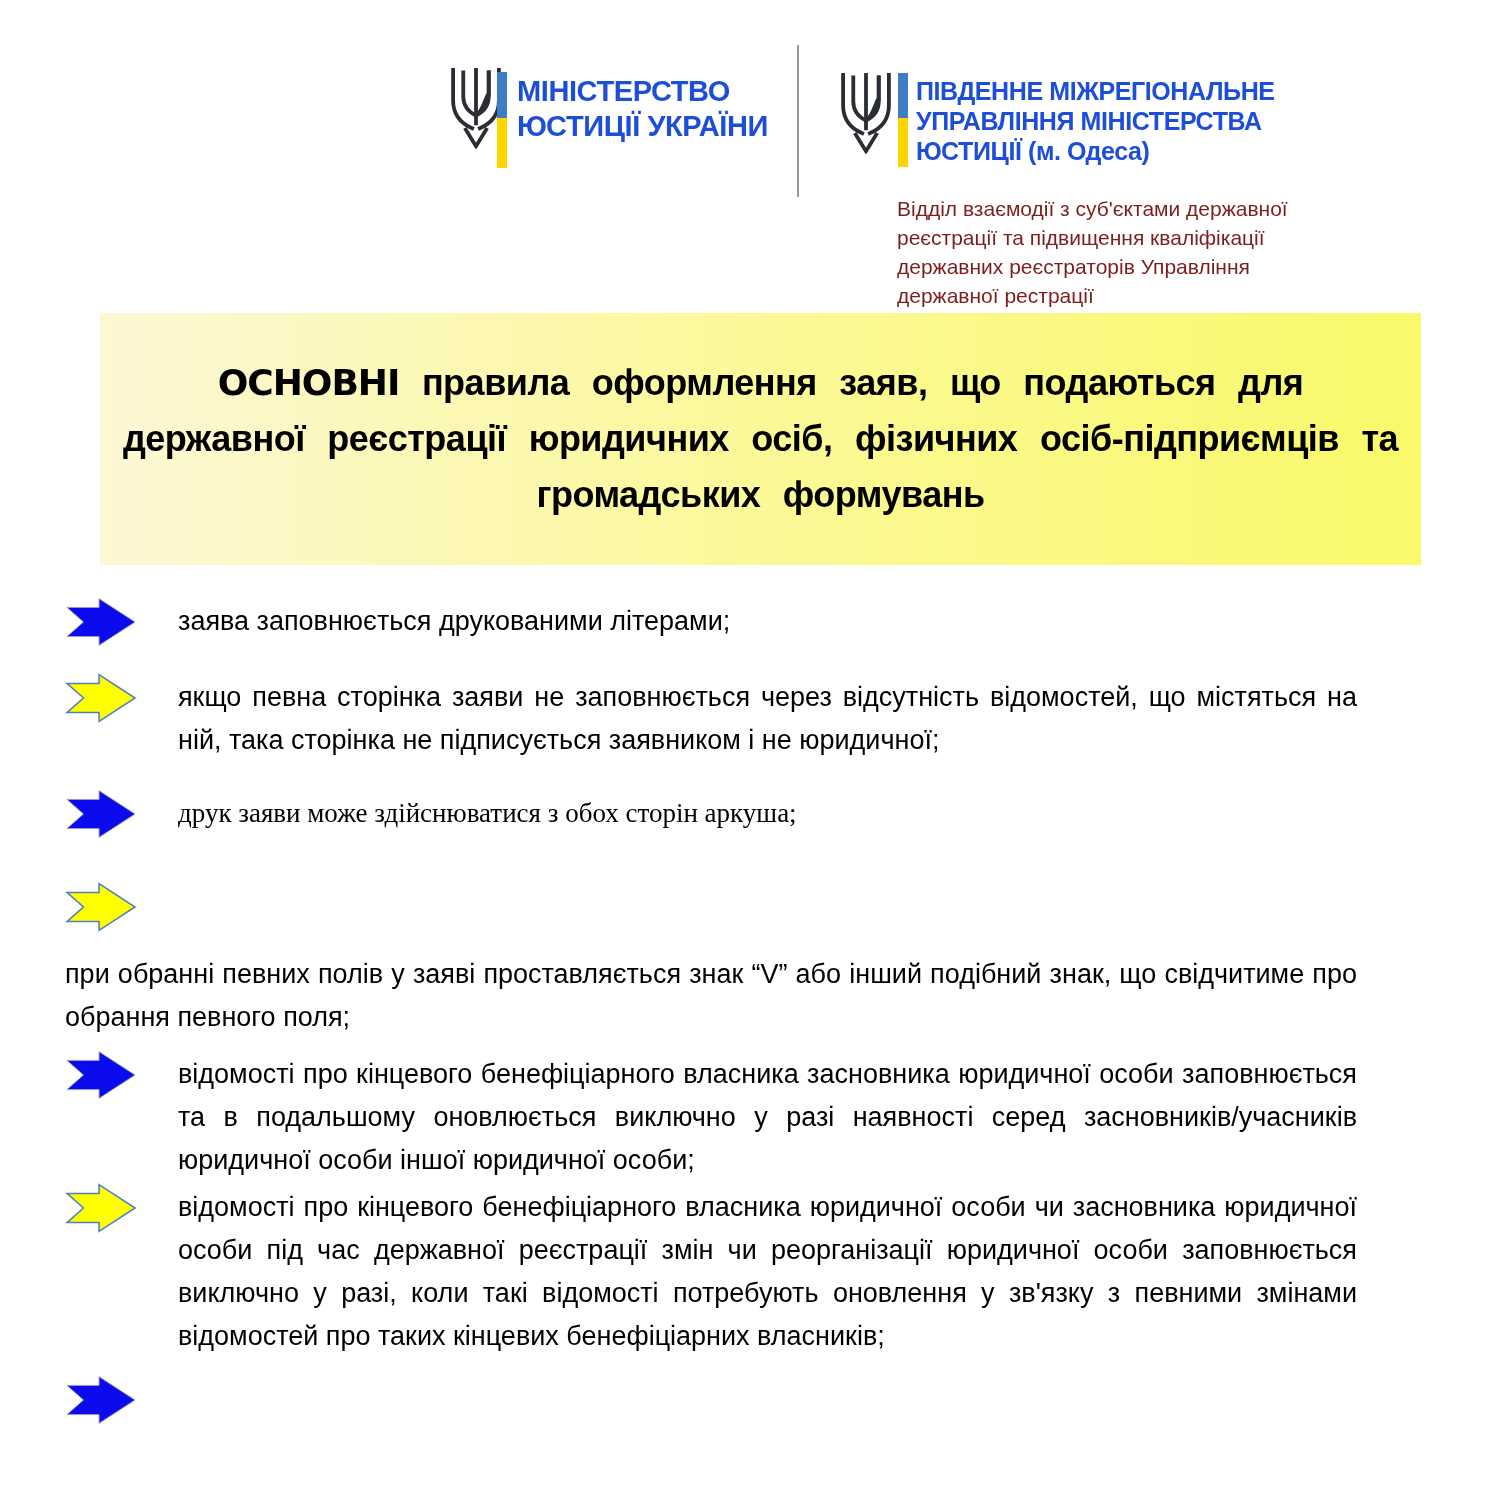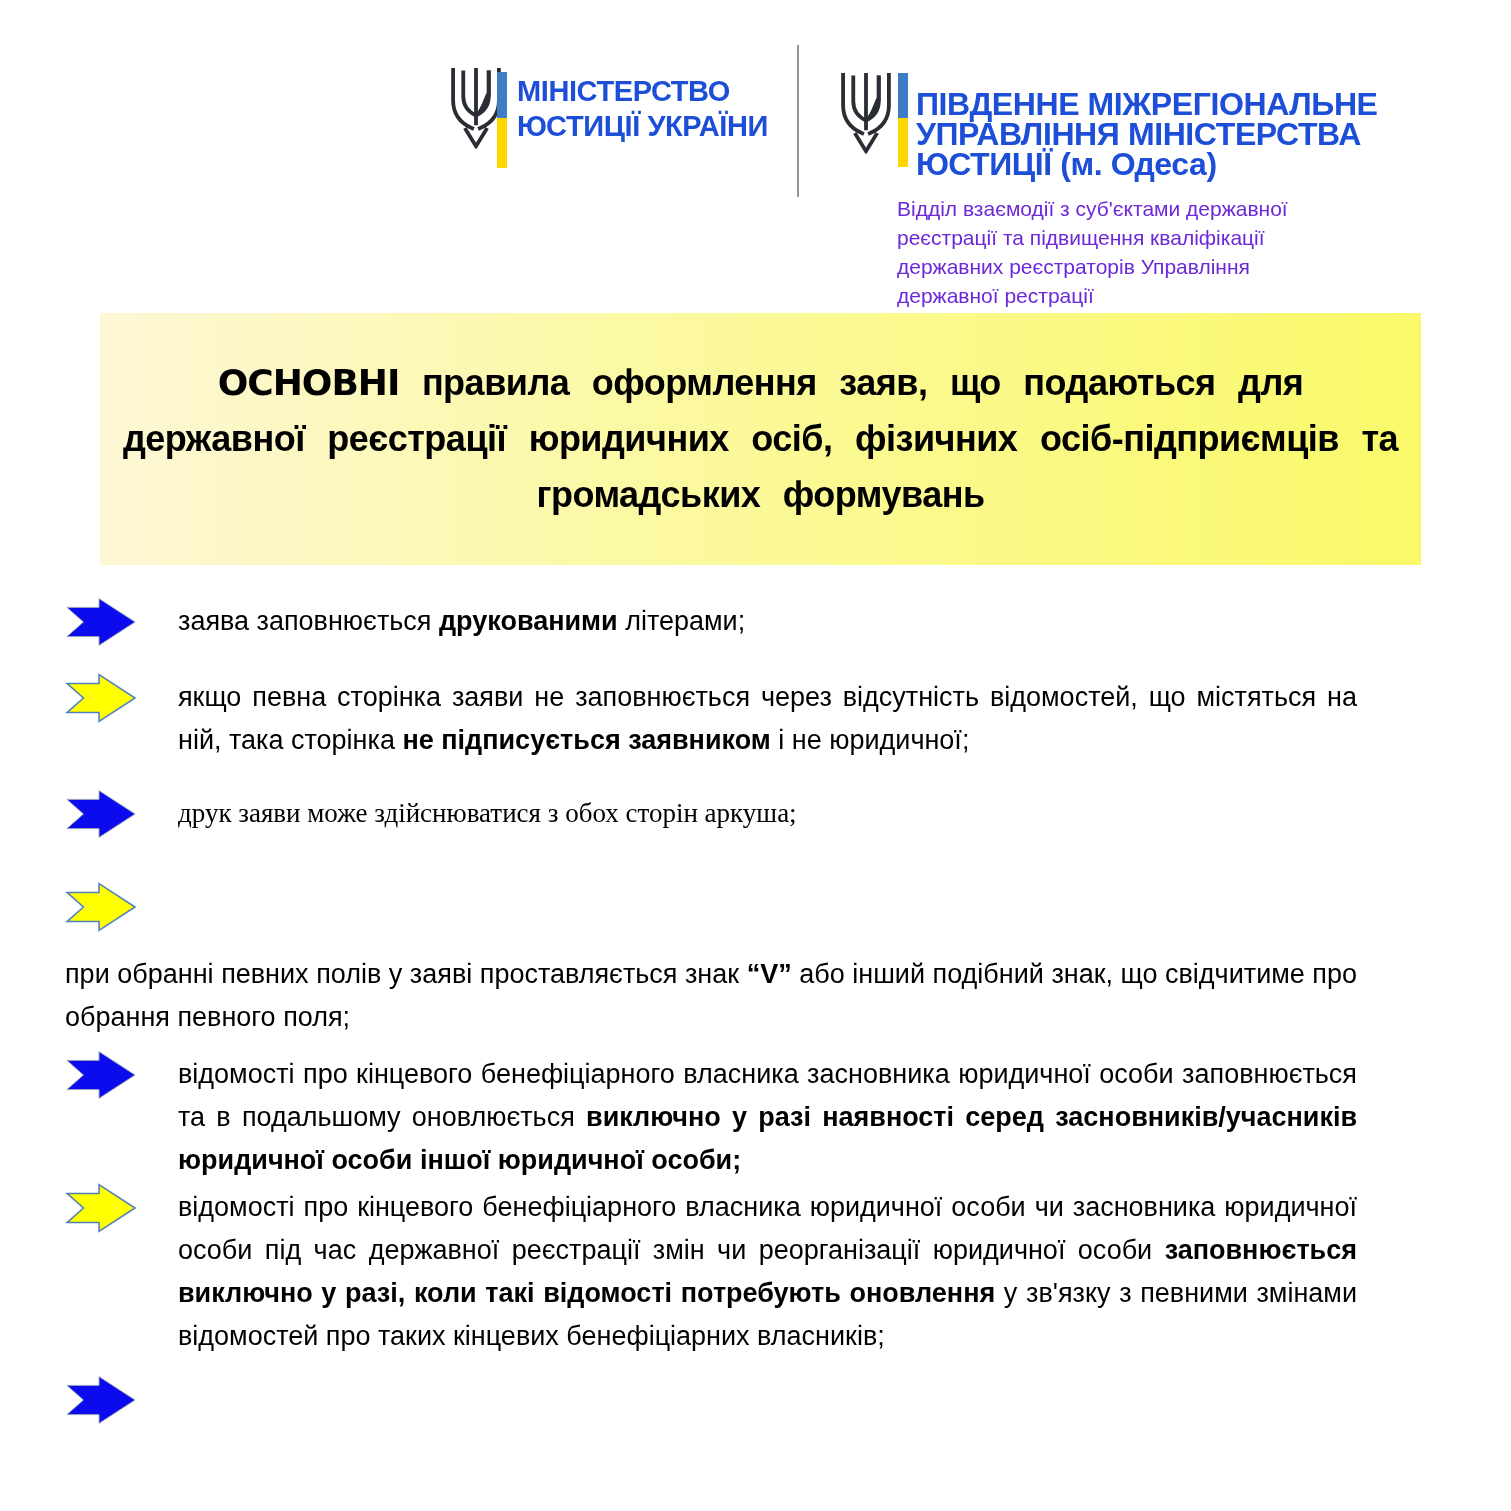--- a/index.html
+++ b/index.html
@@ -18,24 +18,24 @@
   .tryzub svg{display:block;}
   .tryzub-left{left:448px;top:66px;width:56px;height:84px;}
   .tryzub-right{left:838px;top:71px;width:56px;height:84px;}
   .flag{position:absolute;width:10px;display:flex;flex-direction:column;}
   .flag .b{background:#3e7cc6;flex:0 0 48%;}
   .flag .y{background:#ffd500;flex:1;}
   .flag-left{left:497px;top:72px;height:96px;}
   .flag-right{left:898px;top:73px;height:94px;}
   .logo-title{position:absolute;font-weight:bold;color:#1d4ed8;letter-spacing:-0.4px;}
   .logo-title-left{left:517px;top:74px;font-size:29px;line-height:35px;}
-  .logo-title-right{left:916px;top:89px;font-size:32px;line-height:30px;}
+  .logo-title-right{left:916px;top:76px;font-size:25px;line-height:30px;}
   .hdr-divider{position:absolute;left:797px;top:45px;width:2px;height:152px;background:#989898;}
   .dept{position:absolute;left:897px;top:170px;width:396px;
-        font-size:21px;line-height:29px;color:#6d28d9;margin-top:24px;}
+        font-size:21px;line-height:29px;color:#7f1d1d;margin-top:24px;}
 
   
   .banner{
     margin-left:100px;
     width:1321px;height:252px;
     background:linear-gradient(90deg,#fdf7d5 0%,#fbf998 50%,#f9f96a 100%);
     display:flex;align-items:center;justify-content:center;
     box-sizing:border-box;padding:4px 18px;
   }
   .banner h1{
@@ -61,21 +61,21 @@
   .bullet-row.m6{margin-bottom:20px;}
   .arrow-wrap{flex:0 0 72px;height:52px;margin-right:41px;margin-top:-4px;}
   .arrow-wrap svg{width:72px;height:52px;display:block;}
   .arrow.blue path{fill:#0b0bee;stroke:#97a3b3;stroke-width:1;}
   .arrow.yellow path{fill:#ffff00;stroke:#4f81bd;stroke-width:1.6;}
   .bullet-text{
     margin:0;flex:1;
     font-size:27px;line-height:43px;
     text-align:justify;
   }
-  .bullet-text b{font-weight:bold;}
+  .bullet-text b{font-weight:normal;}
 </style>
 </head>
 <body>
 
 <svg width="0" height="0" style="position:absolute">
   <symbol id="tryzub" viewBox="0 0 44 64">
     <g fill="none" stroke="#2a2e34" stroke-width="3" stroke-linecap="square">
       <path d="M4 2 v24 c0 13 8 19 15 22"></path>
       <path d="M40 2 v24 c0 13 -8 19 -15 22"></path>
       <path d="M12 4 v19 c0 8 4 12 10 15"></path>

